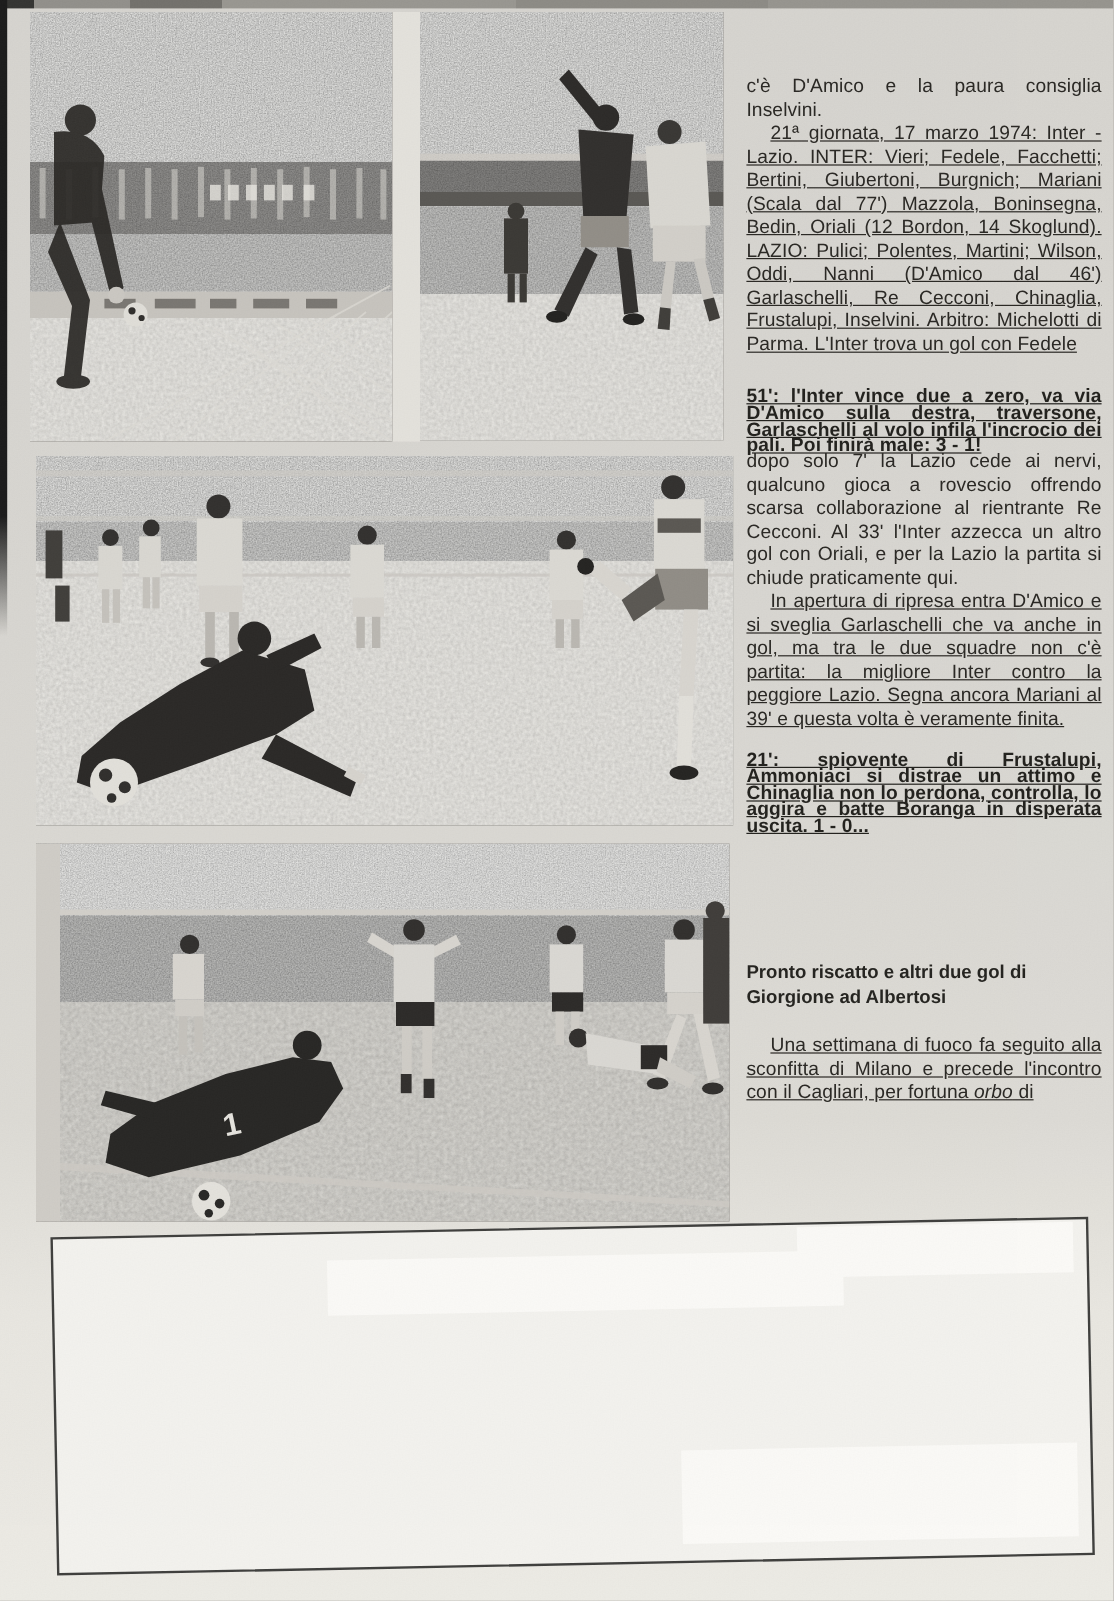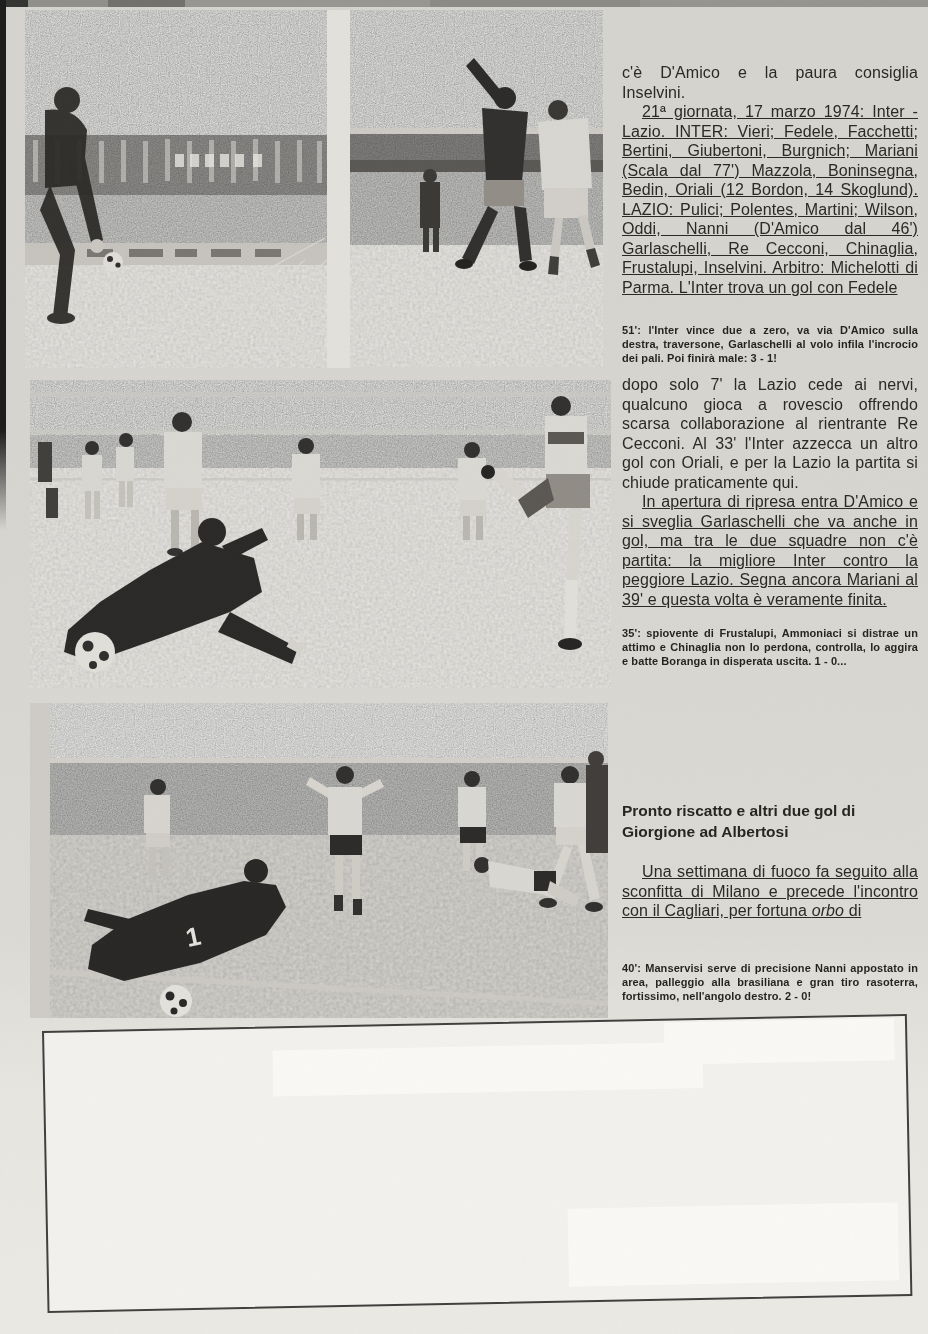--- a/index.html
+++ b/index.html
@@ -11,21 +11,21 @@
   .scan-top-band{position:absolute;left:0;top:0;width:928px;height:7px;
     background:linear-gradient(90deg,#2e2e2c 0 28px,#8f8d88 28px 108px,#6f6d68 108px 185px,#96948e 185px 430px,#8a8882 430px 640px,#94928c 640px 100%);}
   .scan-left-bar{position:absolute;left:0;top:0;width:6px;height:540px;
     background:linear-gradient(180deg,#141414 0 430px,rgba(20,20,20,0) 530px);}
   .photo{position:absolute;overflow:hidden;background:#8d8a85;}
   .photo svg{display:block;}
   .photo-gap{position:absolute;left:327px;top:10px;width:23px;height:358px;background:#e4e2dc;}
   .col{position:absolute;left:622px;width:296px;color:#23211d;}
   .body-text{font-size:16px;line-height:19.5px;text-align:justify;margin:0;letter-spacing:.1px;}
   .body-text.indent{text-indent:20px;text-decoration:underline;}
-  .caption{font-size:11px;line-height:13.8px;font-weight:bold;text-align:justify;margin:0;color:#1b1a16;letter-spacing:.1px;}
+  .caption{font-size:16px;line-height:13.8px;font-weight:bold;text-align:justify;margin:0;color:#1b1a16;letter-spacing:.1px;text-decoration:underline;}
   .heading{font-size:15.5px;line-height:21px;font-weight:bold;margin:0;color:#1d1c18;text-align:left;}
   .empty-box{
     position:absolute;left:42px;top:1031px;width:865px;height:282px;
     background:#f4f3ef;border:2px solid #393937;box-sizing:border-box;
     transform:rotate(-1.13deg);transform-origin:0 0;
   }
   .patch{position:absolute;background:#fcfbf8;}
   .grain{position:absolute;left:0;top:0;pointer-events:none;opacity:.05;}
   i{font-style:italic;}
 </style>
@@ -324,35 +324,32 @@
   <div class="col" style="top:324px">
     <p class="caption">51': l'Inter vince due a zero, va via D'Amico sulla destra, traversone, Garlaschelli al volo infila l'incrocio dei pali. Poi finirà male: 3 - 1!</p>
   </div>
 
   <div class="col" style="top:375px">
     <p class="body-text">dopo solo 7' la Lazio cede ai nervi, qualcuno gioca a rovescio offrendo scarsa collaborazione al rientrante Re Cecconi. Al 33' l'Inter azzecca un altro gol con Oriali, e per la Lazio la partita si chiude praticamente qui.</p>
     <p class="body-text indent">In apertura di ripresa entra D'Amico e si sveglia Garlaschelli che va anche in gol, ma tra le due squadre non c'è partita: la migliore Inter contro la peggiore Lazio. Segna ancora Mariani al 39' e questa volta è veramente finita.</p>
   </div>
 
   <div class="col" style="top:627px">
-    <p class="caption">35': spiovente di Frustalupi, Ammoniaci si distrae un attimo e Chinaglia non lo perdona, controlla, lo aggira e batte Boranga in disperata uscita. 1 - 0...</p>
+    <p class="caption">21': spiovente di Frustalupi, Ammoniaci si distrae un attimo e Chinaglia non lo perdona, controlla, lo aggira e batte Boranga in disperata uscita. 1 - 0...</p>
   </div>
 
 
   <div class="col" style="top:862px">
     <p class="body-text indent"><span>Una settimana di fuoco fa seguito alla sconfitta di Milano e precede l'incontro con il Cagliari, per fortuna </span><i>orbo</i><span> di</span></p>
   </div>
 
   <div class="col" style="top:800px">
     <h3 class="heading">Pronto riscatto e altri due gol di Giorgione ad Albertosi</h3>
   </div>
 
-  <div class="col" style="top:962px">
-    <p class="caption">40': Manservisi serve di precisione Nanni appostato in area, palleggio alla brasiliana e gran tiro rasoterra, fortissimo, nell'angolo destro. 2 - 0!</p>
-  </div>
 
   <div class="empty-box">
     <div class="patch" style="left:228px;top:22px;width:430px;height:46px"></div>
     <div class="patch" style="left:620px;top:2px;width:230px;height:42px"></div>
     <div class="patch" style="left:520px;top:186px;width:330px;height:78px"></div>
   </div>
 
   <svg class="grain" width="928" height="1334" aria-hidden="true">
     <rect x="0" y="0" width="928" height="1334" filter="url(#nzC)"></rect>
   </svg>

